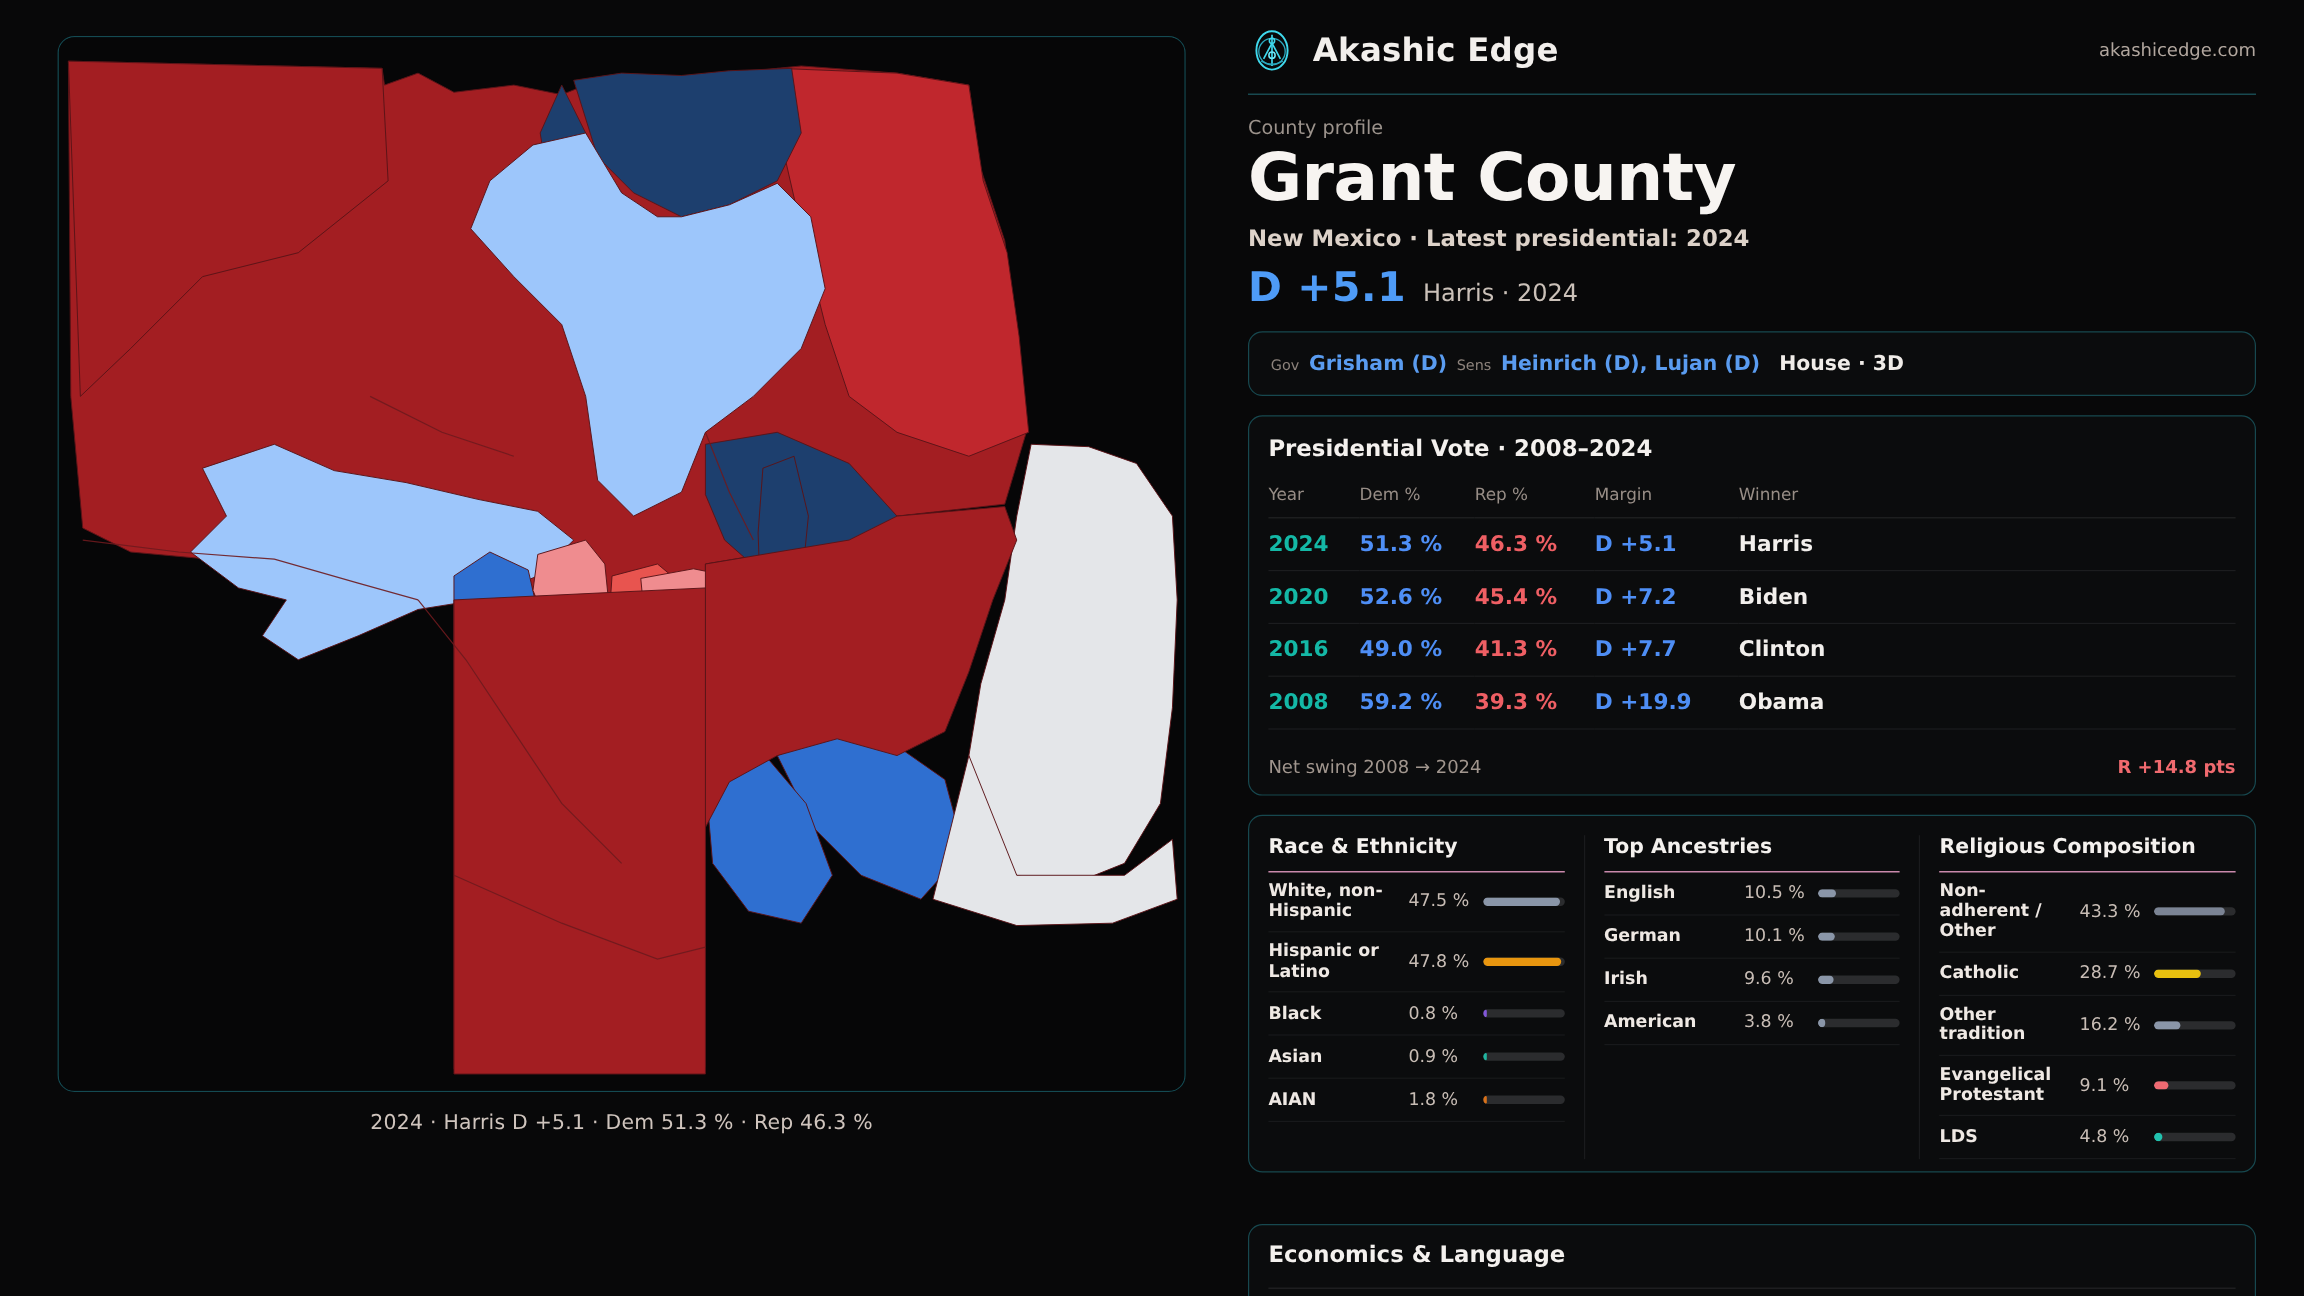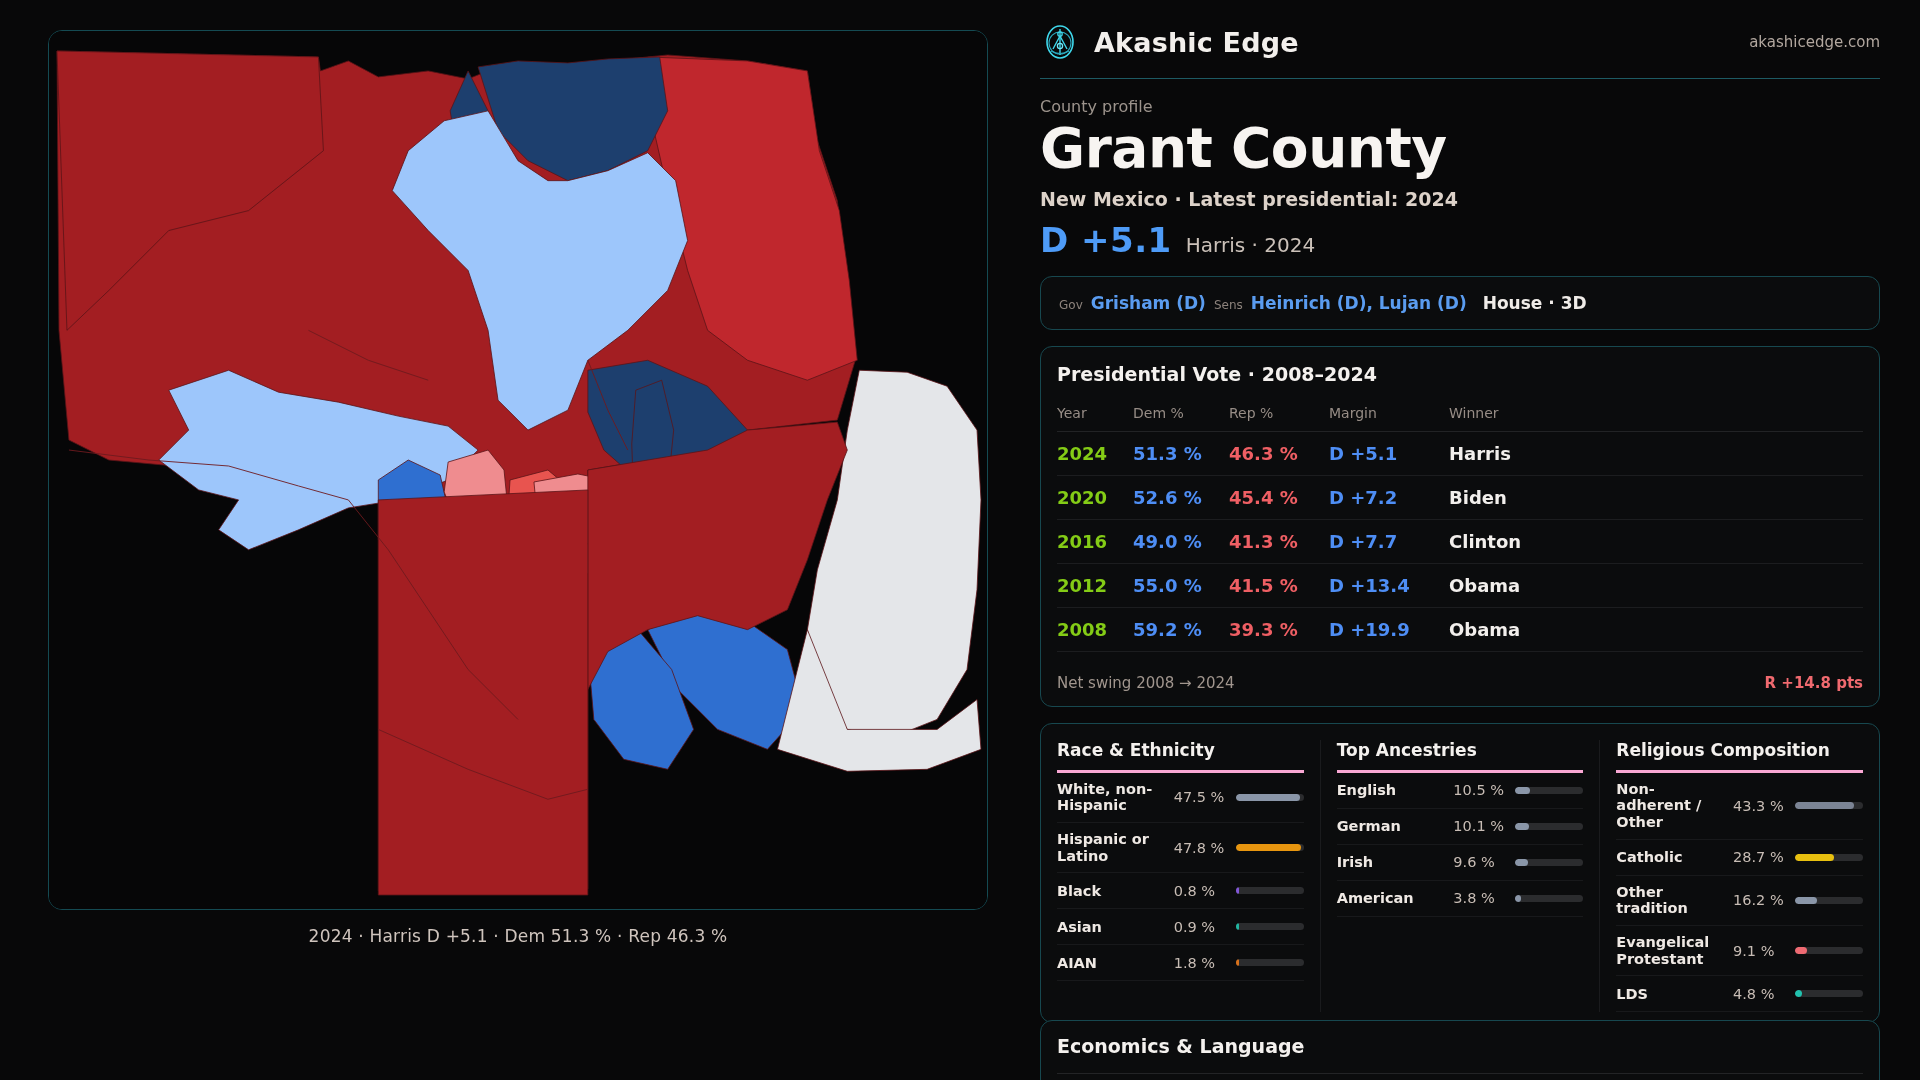--- a/index.html
+++ b/index.html
@@ -84,37 +84,37 @@
 
   table.pv { width: 100%; border-collapse: collapse; margin-top: 14px; }
   table.pv th {
     text-align: left; font-weight: 400; font-size: 14px; color: #978d86;
     padding: 6px 0 10px 0; border-bottom: 1px solid #222325;
   }
   table.pv td {
     padding: 11px 0; font-size: 18px; border-bottom: 1px solid #1c1d1f;
   }
   table.pv tr:last-child td { border-bottom: 1px solid #1c1d1f; }
-  .c-year  { width: 76px;  color: #84cc16; font-weight: 700; }
+  .c-year  { width: 76px;  color: #14b8a6; font-weight: 700; }
   .c-dem   { width: 96px;  color: #4e8ef5; font-weight: 600; margin-top: 48px; }
   .c-rep   { width: 100px; color: #ef5f64; font-weight: 600; }
   .c-mar   { width: 120px; font-weight: 600; }
   .c-win   { color: #f2efec; font-weight: 700; }
   .m-d { color: #4e8ef5; }
   .swing {
     display: flex; justify-content: space-between; align-items: center;
     padding: 12px 16px 14px 16px; font-size: 15px; color: #a1968e;
   }
   .swing-val { color: #f06a6f; font-weight: 600; }
 
   
   .demo-grid { display: flex; padding: 16px 0 10px 0; }
   .demo-col { flex: 1; padding: 0 16px; }
   .demo-col + .demo-col { border-left: 1px solid #1a1b1d; }
-  .demo-title { font-size: 17px; font-weight: 700; color: #f4f1ee; padding-bottom: 10px; border-bottom: 3px solid #f9a8d4; }
+  .demo-title { font-size: 17px; font-weight: 700; color: #f4f1ee; padding-bottom: 10px; border-bottom: 1px solid #f9a8d4; }
   .demo-row {
     display: flex; align-items: center; gap: 8px;
     padding: 8px 0; border-bottom: 1px solid #18191b; min-height: 36px;
   }
   .demo-row:last-child { border-bottom: 1px solid #18191b; }
   .d-label { flex: 1 1 auto; font-size: 14.5px; color: #efe9e4; font-weight: 600; line-height: 1.15; }
   .d-val { flex: none; width: 54px; font-size: 14.5px; color: #c8bdb5; text-align: left; }
   .d-bar { flex: none; width: 68px; height: 7px; border-radius: 4px; background: #2b2c2e; position: relative; overflow: hidden; }
   .d-fill { position: absolute; left: 0; top: 0; height: 100%; border-radius: 4px; min-width: 3px; }
 
@@ -261,27 +261,20 @@
               <td class="c-win">Biden</td>
             </tr>
             <tr>
               <td class="c-year">2016</td>
               <td class="c-dem">49.0 %</td>
               <td class="c-rep">41.3 %</td>
               <td class="c-mar m-d">D +7.7</td>
               <td class="c-win">Clinton</td>
             </tr>
             <tr>
-              <td class="c-year">2012</td>
-              <td class="c-dem">55.0 %</td>
-              <td class="c-rep">41.5 %</td>
-              <td class="c-mar m-d">D +13.4</td>
-              <td class="c-win">Obama</td>
-            </tr>
-            <tr>
               <td class="c-year">2008</td>
               <td class="c-dem">59.2 %</td>
               <td class="c-rep">39.3 %</td>
               <td class="c-mar m-d">D +19.9</td>
               <td class="c-win">Obama</td>
             </tr>
           </tbody>
         </table>
       </div>
       <div class="swing">

